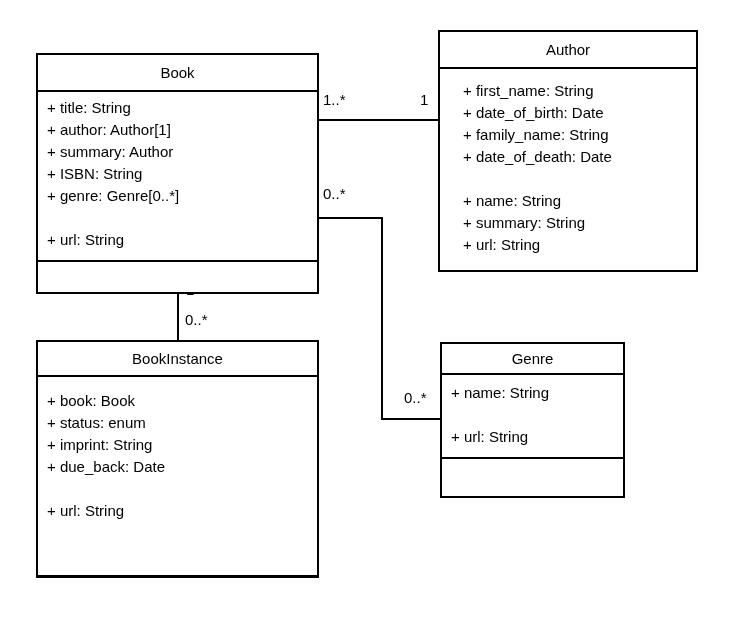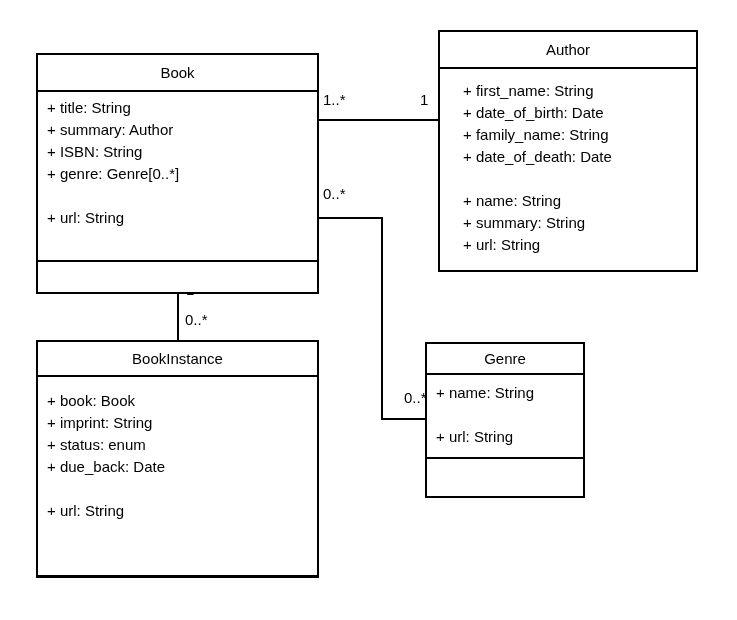--- a/index.html
+++ b/index.html
@@ -67,20 +67,21 @@
   <span class="mult" style="left:323px; top:186px;">0..*</span>
   <span class="mult" style="left:404px; top:390px;">0..*</span>
 
   <span class="mult" style="left:186px; top:282px;">1</span>
   <span class="mult" style="left:185px; top:312px;">0..*</span>
 
   <div class="class-box" style="left:36px; top:38px; width:283px; height:241px;margin-top:15px;">
     <div class="class-title" style="height:37px;">Book</div>
     <div class="class-attrs" style="height:170px; padding-top:5px;">
       <div class="attr">+ title: String</div>
+      <div class="attr">+ author: Author[1]</div>
       <div class="attr">+ summary: Author</div>
       <div class="attr">+ ISBN: String</div>
       <div class="attr">+ genre: Genre[0..*]</div>
       <div class="attr"></div>
       <div class="attr">+ url: String</div>
     </div>
     <div class="class-methods"></div>
   </div>
 
   <div class="class-box" style="left:438px; top:30px; width:260px; height:242px;">
@@ -94,30 +95,30 @@
       <div class="attr">+ name: String</div>
       <div class="attr">+ summary: String</div>
       <div class="attr">+ url: String</div>
     </div>
   </div>
 
   <div class="class-box" style="left:36px; top:340px; width:283px; height:238px;">
     <div class="class-title" style="height:35px;">BookInstance</div>
     <div class="class-attrs" style="height:200px; padding-top:13px;">
       <div class="attr">+ book: Book</div>
+      <div class="attr">+ status: enum</div>
       <div class="attr">+ imprint: String</div>
-      <div class="attr">+ status: enum</div>
       <div class="attr">+ due_back: Date</div>
       <div class="attr"></div>
       <div class="attr">+ url: String</div>
     </div>
     <div class="class-methods"></div>
   </div>
 
-  <div class="class-box" style="left:425px; top:342px; width:160px; height:156px;">
+  <div class="class-box" style="left:440px; top:342px; width:185px; height:156px;">
     <div class="class-title" style="height:31px;">Genre</div>
     <div class="class-attrs" style="height:84px; padding-top:7px;">
       <div class="attr">+ name: String</div>
       <div class="attr"></div>
       <div class="attr">+ url: String</div>
     </div>
     <div class="class-methods"></div>
   </div>
 
 </div>

